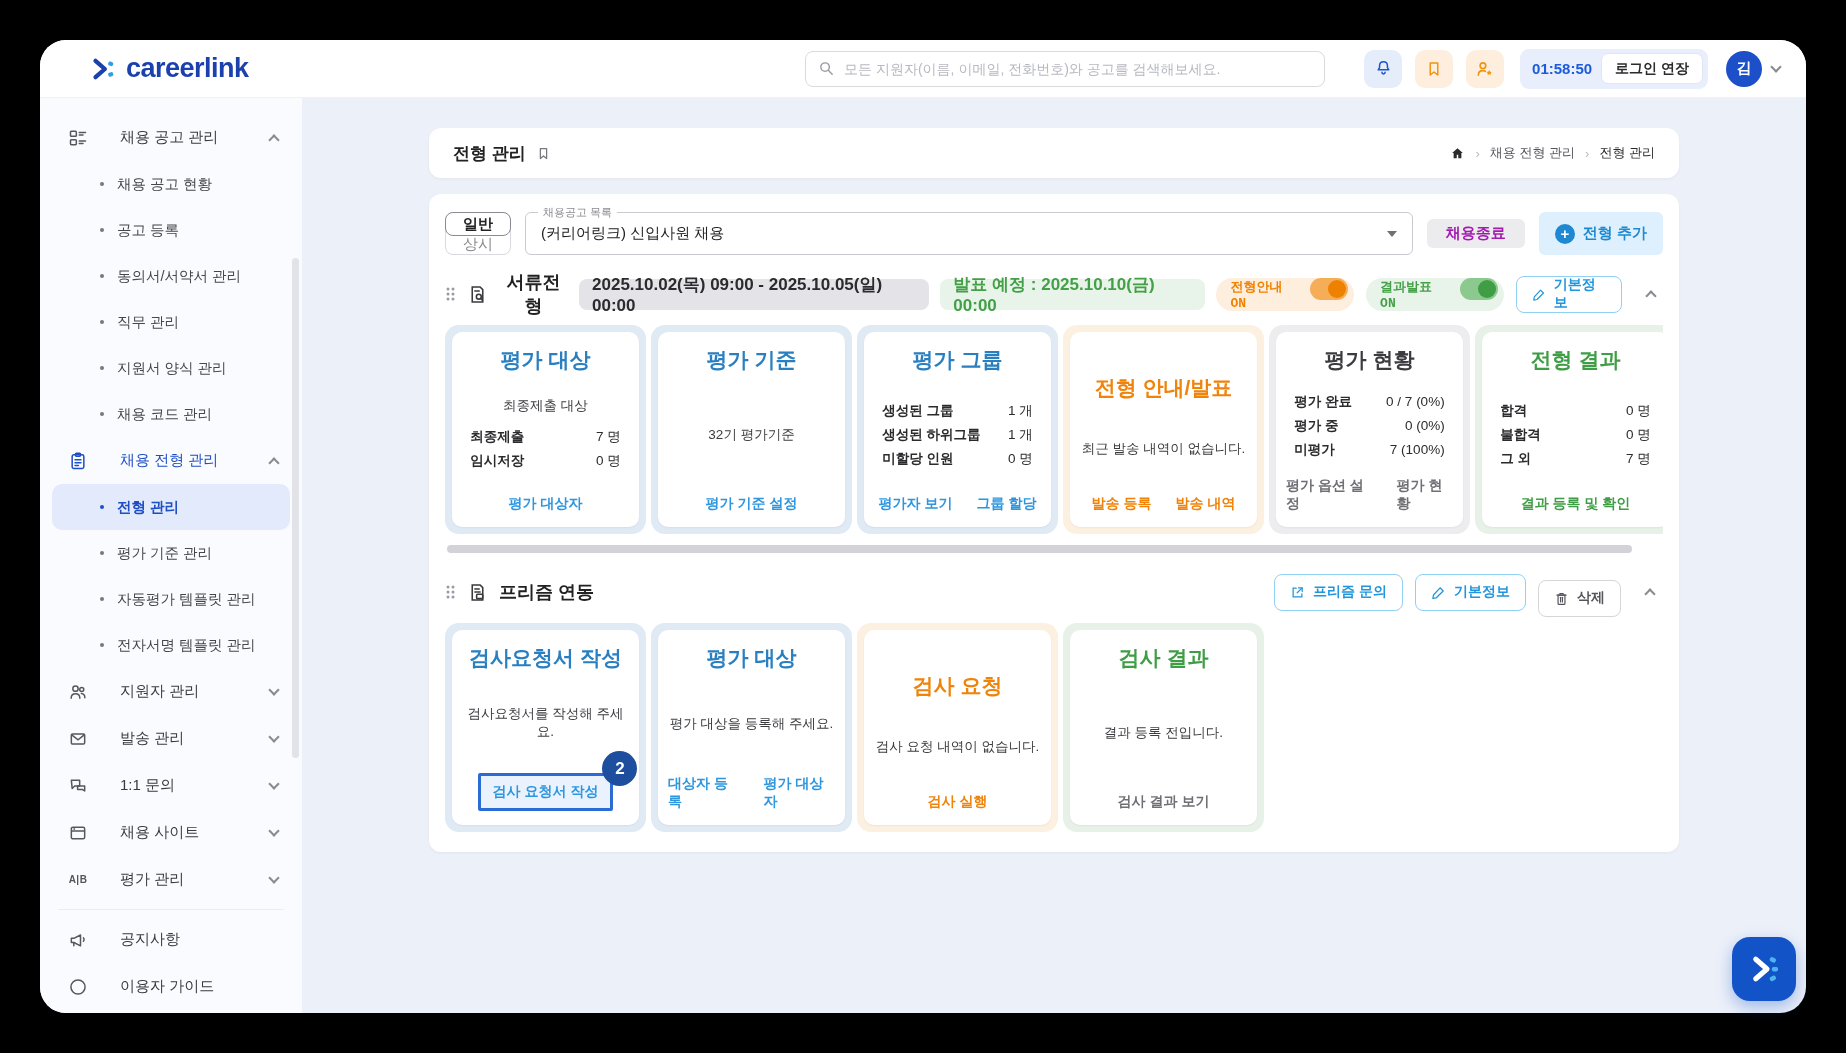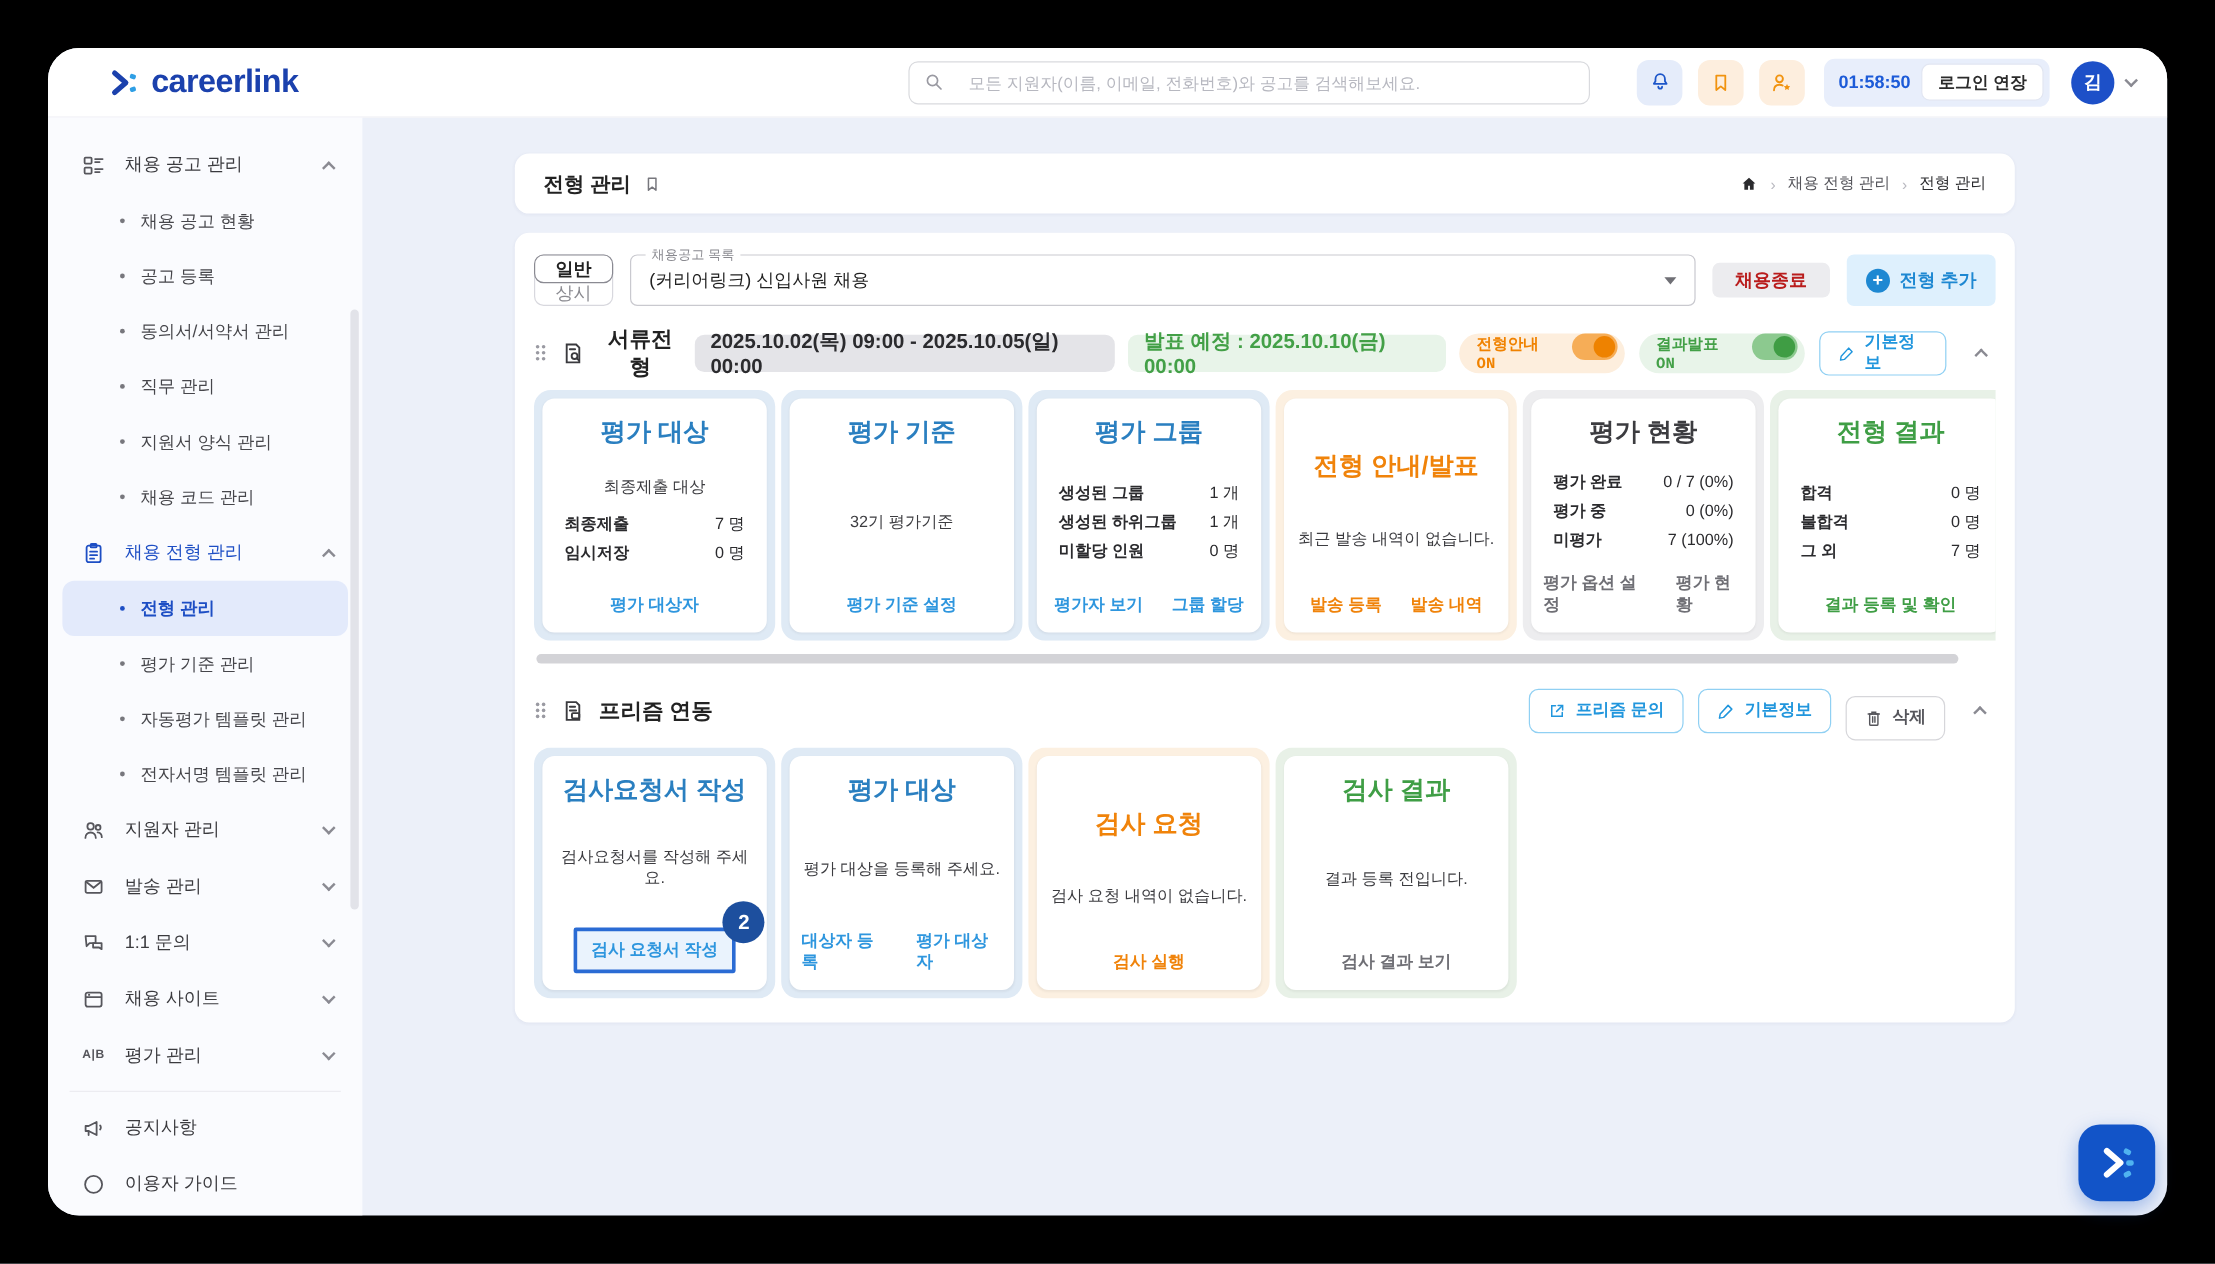--- a/index.html
+++ b/index.html
@@ -7,42 +7,42 @@
   .canvas { position:relative; width:1846px; height:1053px; background:#000; overflow:hidden; }
   .app { position:absolute; left:40px; top:40px; width:1766px; height:973px; background:#ecf0f9;
          border-radius:26px; overflow:hidden; display:flex; flex-direction:column; }
 
   
   .topbar { height:58px; background:#fff; display:flex; align-items:center; padding:0 26px 0 48px;
             border-bottom:1px solid #f0f1f6; flex:0 0 auto; }
   .logo { display:flex; align-items:center; gap:8px; }
   .logo-word { font-size:27px; font-weight:800; color:#1b41ad; letter-spacing:-0.5px; }
   .spacer { flex:1; }
-  .search { width:568px; height:36px; border:1px solid #d9dade; border-radius:8px; background:#fff;
-            display:flex; align-items:center; padding:0 12px; gap:20px; margin-right:26px; }
+  .search { width:520px; height:36px; border:1px solid #d9dade; border-radius:8px; background:#fff;
+            display:flex; align-items:center; padding:0 12px; gap:9px; margin-right:26px; }
   .search input { border:none; outline:none; flex:1; font-size:14px; color:#333; font-family:inherit; }
   .search input::placeholder { color:#b7b8c0; }
   .pill-ic { width:38px; height:38px; border-radius:10px; display:flex; align-items:center; justify-content:center; margin-left:13px; cursor:pointer; }
   .pill-blue { background:#e5ecfa; color:#1d56c9; }
   .pill-orange { background:#fdeede; color:#f1930f; }
   .timer-group { margin-left:16px; background:#e8eefb; border-radius:9px; height:40px; display:flex; align-items:center; padding:0 5px 0 12px; gap:9px; }
   .timer { color:#1d5bd8; font-weight:bold; font-size:15px; }
   .btn-extend { background:#fff; border:1px solid #e2e6f2; border-radius:7px; height:31px; padding:0 13px;
                 font-size:14px; font-weight:bold; color:#2b2b2b; display:flex; align-items:center; }
   .avatar { width:36px; height:36px; border-radius:50%; background:#1d50c8; color:#fff; font-weight:bold;
             font-size:15px; display:flex; align-items:center; justify-content:center; margin-left:18px; }
   .chev { width:8px; height:8px; border-left:2px solid #8a8a92; border-bottom:2px solid #8a8a92; display:inline-block; }
   .chev.down { transform:rotate(-45deg); margin-top:-4px; }
   .chev.up { transform:rotate(135deg); margin-top:4px; }
   .topbar .chev.down { margin-left:10px; }
 
   
   .bodyrow { flex:1; display:flex; min-height:0; }
   .sidebar { width:262px; background:#fafbfe; padding-top:16px; position:relative; flex:0 0 auto; }
-  .snav { display:flex; align-items:center; height:47px; padding:0 24px 0 27px; font-size:15px; color:#3a3a3e; gap:15px; cursor:pointer; }
+  .snav { display:flex; align-items:center; height:47px; padding:0 24px 0 27px; font-size:15px; color:#3a3a3e; gap:31px; cursor:pointer; }
   .snav .ic { width:22px; display:flex; justify-content:center; color:#56565c; }
   .snav.active-group { color:#1d4ec4; }
   .snav.active-group .ic { color:#1d4ec4; }
   .snav .chev { margin-left:auto; }
   .ssub { display:flex; align-items:center; height:46px; padding-left:60px; font-size:14.5px; color:#46464b; gap:13px; cursor:pointer; }
   .ssub .dot { width:4px; height:4px; border-radius:50%; background:#77777d; flex:0 0 auto; }
   .ssub.active { background:#e3eafb; border-radius:10px; margin:0 12px; padding-left:48px; color:#1d4ec4; font-weight:bold; }
   .ssub.active .dot { background:#1d4ec4; }
   .sdivider { border-top:1px solid #ececf1; margin:6px 18px; }
   .sb-scroll { position:absolute; right:3px; top:160px; width:7px; height:500px; background:#e2e3e9; border-radius:4px; }
@@ -63,21 +63,21 @@
 
   
   .filter { display:flex; align-items:center; gap:14px; }
   .tg { display:flex; border:1px solid #d8d8de; border-radius:8px; background:#fff; height:43px;flex-direction:column; }
   .tg .opt { padding:0 17px; display:flex; align-items:center; font-size:15px; color:#8a8a90; cursor:pointer; }
   .tg .opt.sel { border:1.5px solid #8a8a92; border-radius:8px; margin:-1px; font-weight:bold; color:#222; background:#fff; }
   .sel { position:relative; flex:1; height:43px; border:1px solid #c9c9cf; border-radius:6px; display:flex; align-items:center; padding:0 15px; background:#fff; cursor:pointer; }
   .sel .flabel { position:absolute; top:-8px; left:12px; background:#fff; font-size:11px; color:#8a8a90; padding:0 5px; }
   .sel .val { font-size:15px; color:#222; }
   .caret { margin-left:auto; width:0; height:0; border-left:5px solid transparent; border-right:5px solid transparent; border-top:6px solid #6f6f75; }
-  .btn-gray { background:#ececef; border-radius:6px; height:29px; padding:0 19px; font-weight:bold; font-size:15px; color:#b91c1c; display:flex; align-items:center; cursor:pointer; }
+  .btn-gray { background:#ececef; border-radius:6px; height:29px; padding:0 19px; font-weight:bold; font-size:15px; color:#a21caf; display:flex; align-items:center; cursor:pointer; }
   .btn-lblue { background:#def0fd; border-radius:6px; height:43px; padding:0 16px; font-weight:bold; font-size:15px; color:#1e88d2; display:flex; align-items:center; gap:8px; cursor:pointer; }
   .plus-ic { width:20px; height:20px; border-radius:50%; background:#1e88d2; color:#fff; display:flex; align-items:center; justify-content:center; font-size:15px; font-weight:bold; line-height:1; }
 
   
   .stage-head { display:flex; align-items:center; gap:11px; height:46px; margin-top:16px; }
   .stage-title { font-size:18px; font-weight:bold; color:#222;text-align:center; }
   .chip { height:31px; border-radius:8px; display:flex; align-items:center; padding:0 13px; font-size:17px; font-weight:bold; }
   .chip.date { background:#e4e4e8; color:#2b2b2e; }
   .chip.green { background:#e8f4e9; color:#43a047; }
   .tchip { height:33px; border-radius:18px; display:flex; align-items:flex-start; gap:9px; padding:0 6px 0 14px; font-size:13px; font-weight:bold;font-family:Liberation Mono, monospace; }

